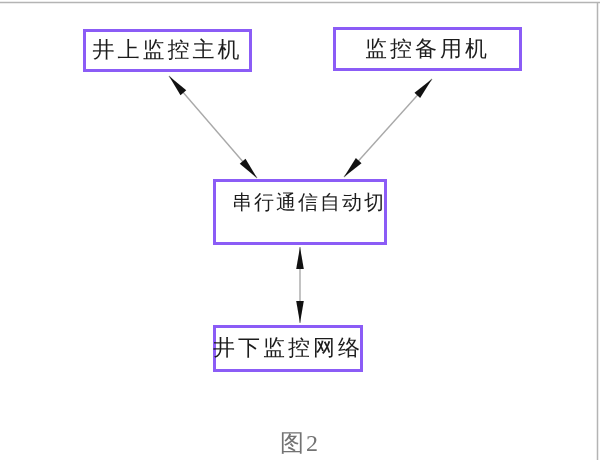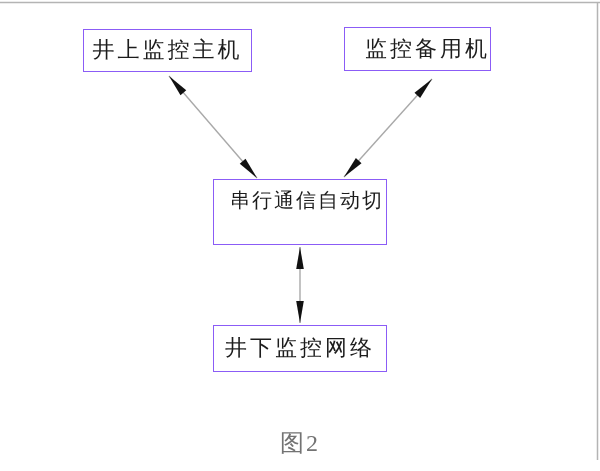--- a/index.html
+++ b/index.html
@@ -20,43 +20,43 @@
     position: absolute;
     left: 0;
     top: 0;
     width: 600px;
     height: 471px;
   }
   .node {
     position: absolute;
     box-sizing: border-box;
     background: #ffffff;
-    border: 1px solid #8b5cf6;
+    border: 3px solid #8b5cf6;
     display: flex;
     align-items: center;
     justify-content: center;
     text-align: center;
     font-size: 22px;
     letter-spacing: 3px;
     line-height: 1.2;
     white-space: nowrap;
   }
   .node-surface-host     { left: 83px;  top: 29px;  width: 169px; height: 43px; }
-  .node-backup-machine   { left: 344px; top: 27px;  width: 147px; height: 44px; justify-content: flex-end; }
+  .node-backup-machine   { left: 333px; top: 27px;  width: 189px; height: 44px; }
   .node-switch-device    {
     left: 213px; top: 179px; width: 174px; height: 66px;
     display: block;
     text-align: left;
     padding: 6px 2px 0 16px;
     font-size: 20px;
     letter-spacing: 2px;
     line-height: 28px;
   }
   .node-switch-device .txt-line { display: block; white-space: nowrap; text-align: right; }
-  .node-underground      { left: 213px; top: 325px; width: 174px; height: 47px; }
+  .node-underground      { left: 213px; top: 325px; width: 150px; height: 47px; }
   .caption {
     position: absolute;
     left: 250px;
     top: 427px;
     width: 100px;
     text-align: center;
     font-size: 24px;
     letter-spacing: 2px;
     color: #737373;
   }

